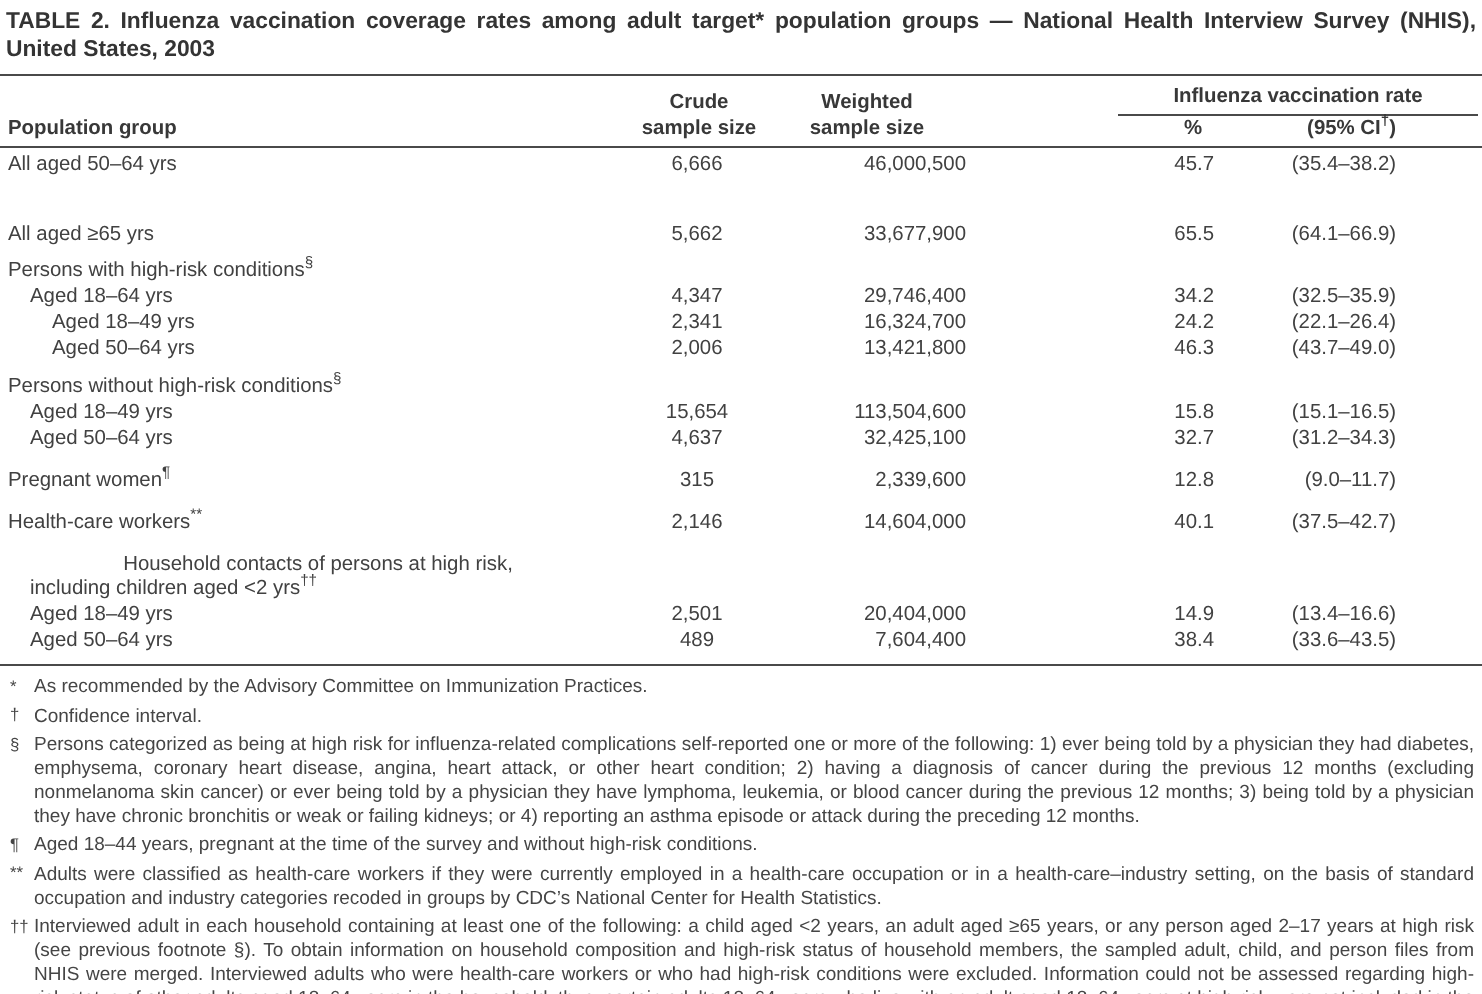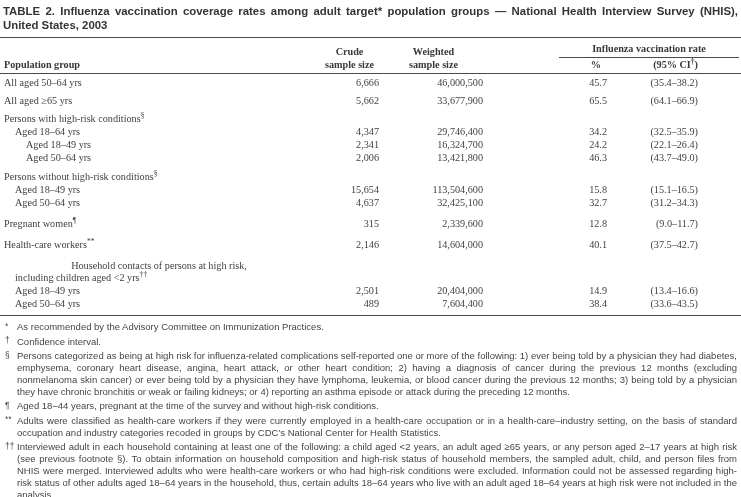--- a/index.html
+++ b/index.html
@@ -21,21 +21,20 @@
   .rule {
     border: none; border-top: 1.8px solid #4a4a4a;
     margin: 4px 0 0 0;
   }
 
   
   .grid-row {
     display: grid;
     grid-template-columns: 318px 65px 102px 122px 96px 38px;
     align-items: end;
-    font-family: Liberation Serif, serif;
   }
   .thead { padding: 4px 0 2px 0; border-bottom: 1.6px solid #4a4a4a; }
   .thead .cell { font-weight: 700; font-size: 10.2px; color: #383838; line-height: 13px; }
   .cell-center { text-align: center; }
   .cell-right { text-align: right; }
   .span-rate { grid-column: 4 / 7; }
   .span-rate .ivr {
     display: block; width: 180px; margin-left: auto; margin-right: 2px;
     text-align: center; border-bottom: 1.3px solid #4a4a4a; padding-bottom: 2px;
   }
@@ -43,21 +42,21 @@
   .ci-h { padding-right: 5px; }
   .crude-h { padding-right: 2px; }
   .wt-h { padding-right: 1px; }
   .pop-h { padding-left: 4px; text-align: left; }
 
   
   .tbody { padding: 3px 0 4px 0; border-bottom: 1.6px solid #4a4a4a; }
   .trow { font-size: 10.2px; line-height: 12.9px; color: #414141; }
   .trow .pop { white-space: nowrap; }
   .trow .num { text-align: right; font-variant-numeric: tabular-nums; }
-  .trow .crude { padding-right: 4px; }
+  .trow .crude { padding-right: 4px; text-align: center; }
   .trow .weighted { padding-right: 2px; }
   .trow .ci { padding-right: 5px; }
   sup.mk { font-size: 7.6px; line-height: 0; }
 
   
   .footnotes { margin: 5px 2px 0 2px; }
   .footnote { display: flex; margin-bottom: 2.6px; }
   .fn-marker {
     flex: none; width: 15px; padding-left: 3px; box-sizing: border-box;
     font-size: 8.4px; position: relative; top: -0.5px; color: #454545;
@@ -96,21 +95,21 @@
 
   <div class="tbody" id="tbody">
       <div class="grid-row trow">
     <div class="pop" style="padding-left: 4px;"><span>All aged 50–64 yrs</span><sup class="mk"></sup></div>
     <div class="num crude">6,666</div>
     <div class="num weighted">46,000,500</div>
     <div class="num pct">45.7</div>
     <div class="num ci">(35.4–38.2)</div>
     <div></div>
   </div>
-      <div class="grid-row trow" style="margin-top: 5px;">
+      <div class="grid-row trow" style="margin-top: 22px;">
     <div class="pop" style="padding-left: 4px;"><span>All aged ≥65 yrs</span><sup class="mk"></sup></div>
     <div class="num crude">5,662</div>
     <div class="num weighted">33,677,900</div>
     <div class="num pct">65.5</div>
     <div class="num ci">(64.1–66.9)</div>
     <div></div>
   </div>
       <div class="grid-row trow" style="margin-top: 6px;">
     <div class="pop" style="padding-left: 4px;"><span>Persons with high-risk conditions</span><sup class="mk">§</sup></div>
     <div class="num crude"></div>

